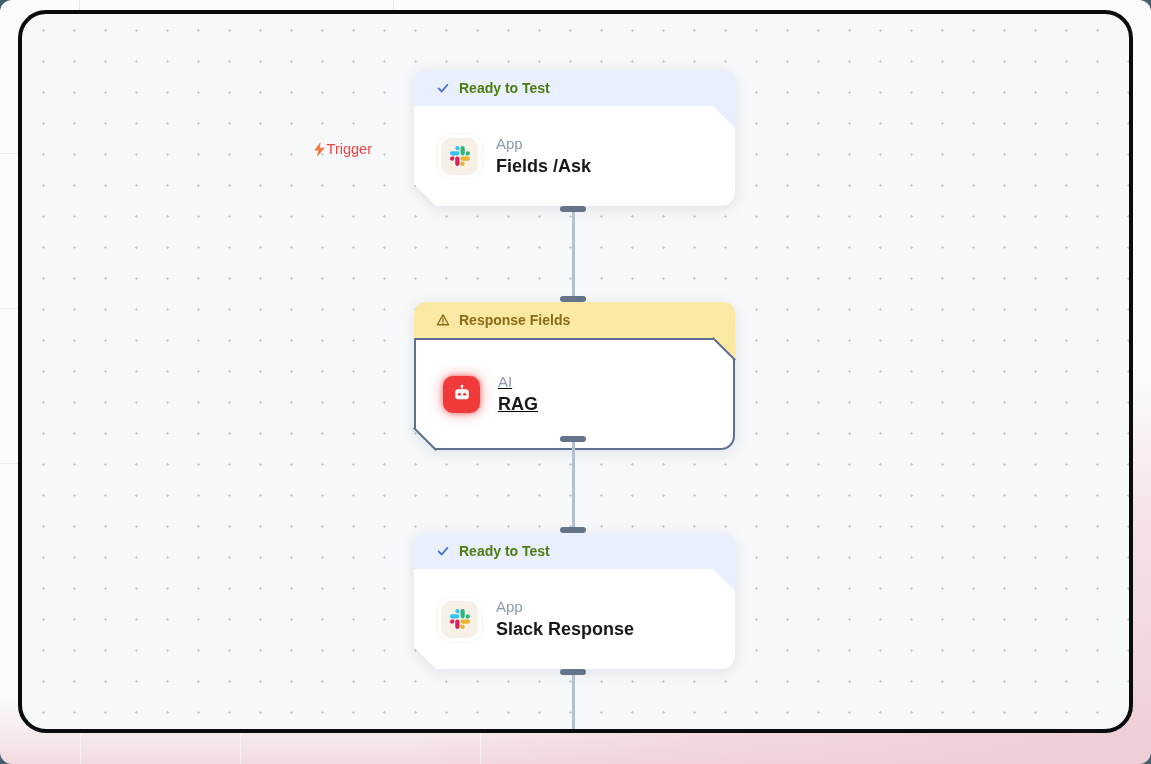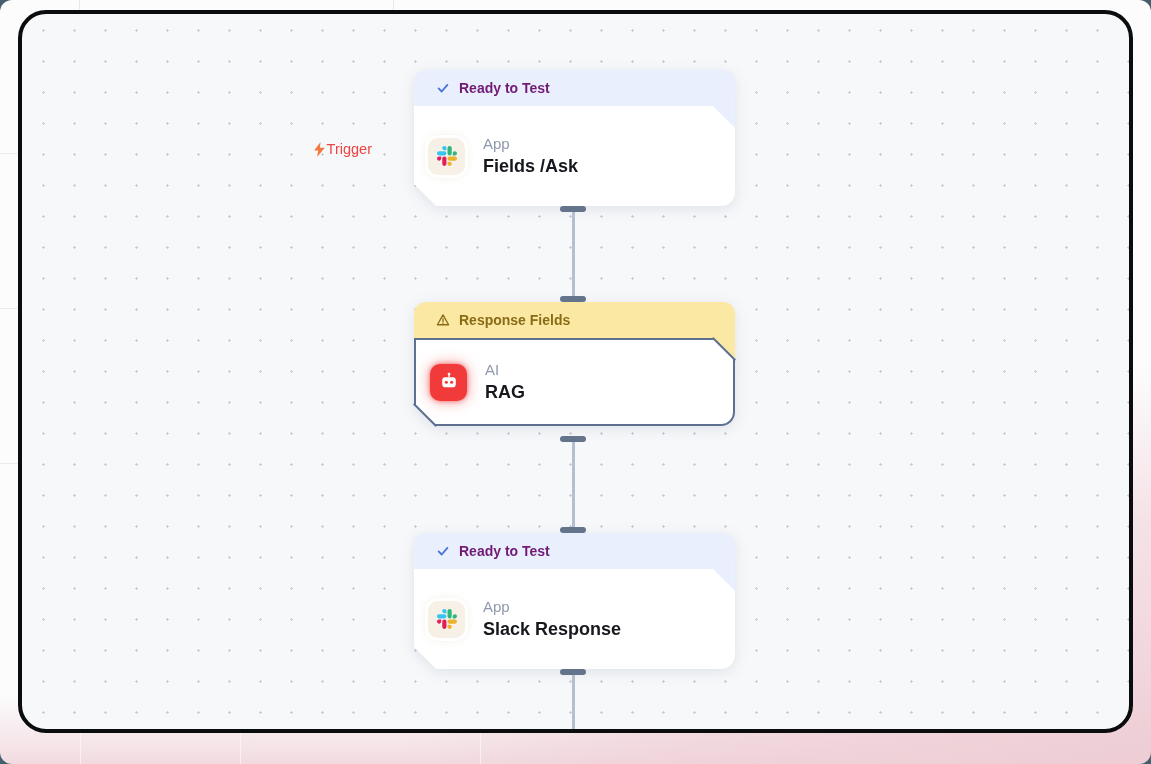--- a/index.html
+++ b/index.html
@@ -50,41 +50,41 @@
     position:absolute; left:392px; width:321px;
     filter:drop-shadow(0 3px 7px rgba(45,65,95,0.12));
   }
   .node-header {
     height:36px;
     border-radius:12px 12px 0 0;
     display:flex; align-items:center; gap:9px;
     padding-left:22px;
     font-size:14px; font-weight:700;
   }
-  .node-header.ready   { background:#e9effc; color:#701a75; }
+  .node-header.ready   { background:#e9effc; color:#4d7c0f; }
   .node-header.warning { background:#fbe8a3; color:#8a6b16; }
 
   .body-wrap { position:relative; }
   .body-wrap::before {
     content:''; position:absolute; top:0; right:0;
     width:28px; height:28px; z-index:0;
   }
   .body-wrap.ready::before   { background:#e9effc; }
   .body-wrap.warning::before { background:#fbe8a3; }
 
   .node-body {
     position:relative; z-index:1;
     height:100px;
     background:#ffffff;
     border-radius:0 0 14px 14px;
     clip-path:polygon(0 0, calc(100% - 22px) 0, 100% 22px, 100% 100%, 22px 100%, 0 calc(100% - 22px));
     display:flex; align-items:center;
-    padding-left:14px;
-  }
-  .node-body.bordered { height:88px; border:2px solid #5d7090; }
+    padding-left:27px;
+  }
+  .node-body.bordered { height:112px; border:2px solid #5d7090;text-decoration:underline; }
   .bevel-line { position:absolute; width:32px; height:2px; background:#5d7090; z-index:2; }
   .bevel-tr { top:10px; right:-5px; transform:rotate(45deg); }
   .bevel-bl { bottom:10px; left:-5px; transform:rotate(45deg); }
 
   .badge {
     width:37px; height:37px; border-radius:10px;
     display:flex; align-items:center; justify-content:center;
     margin-right:18px; flex:0 0 auto;
   }
   .badge.slack { background:#f6f0e7; box-shadow:0 0 0 3px rgba(255,255,255,0.9), 0 0 10px rgba(230,220,200,0.8); }

